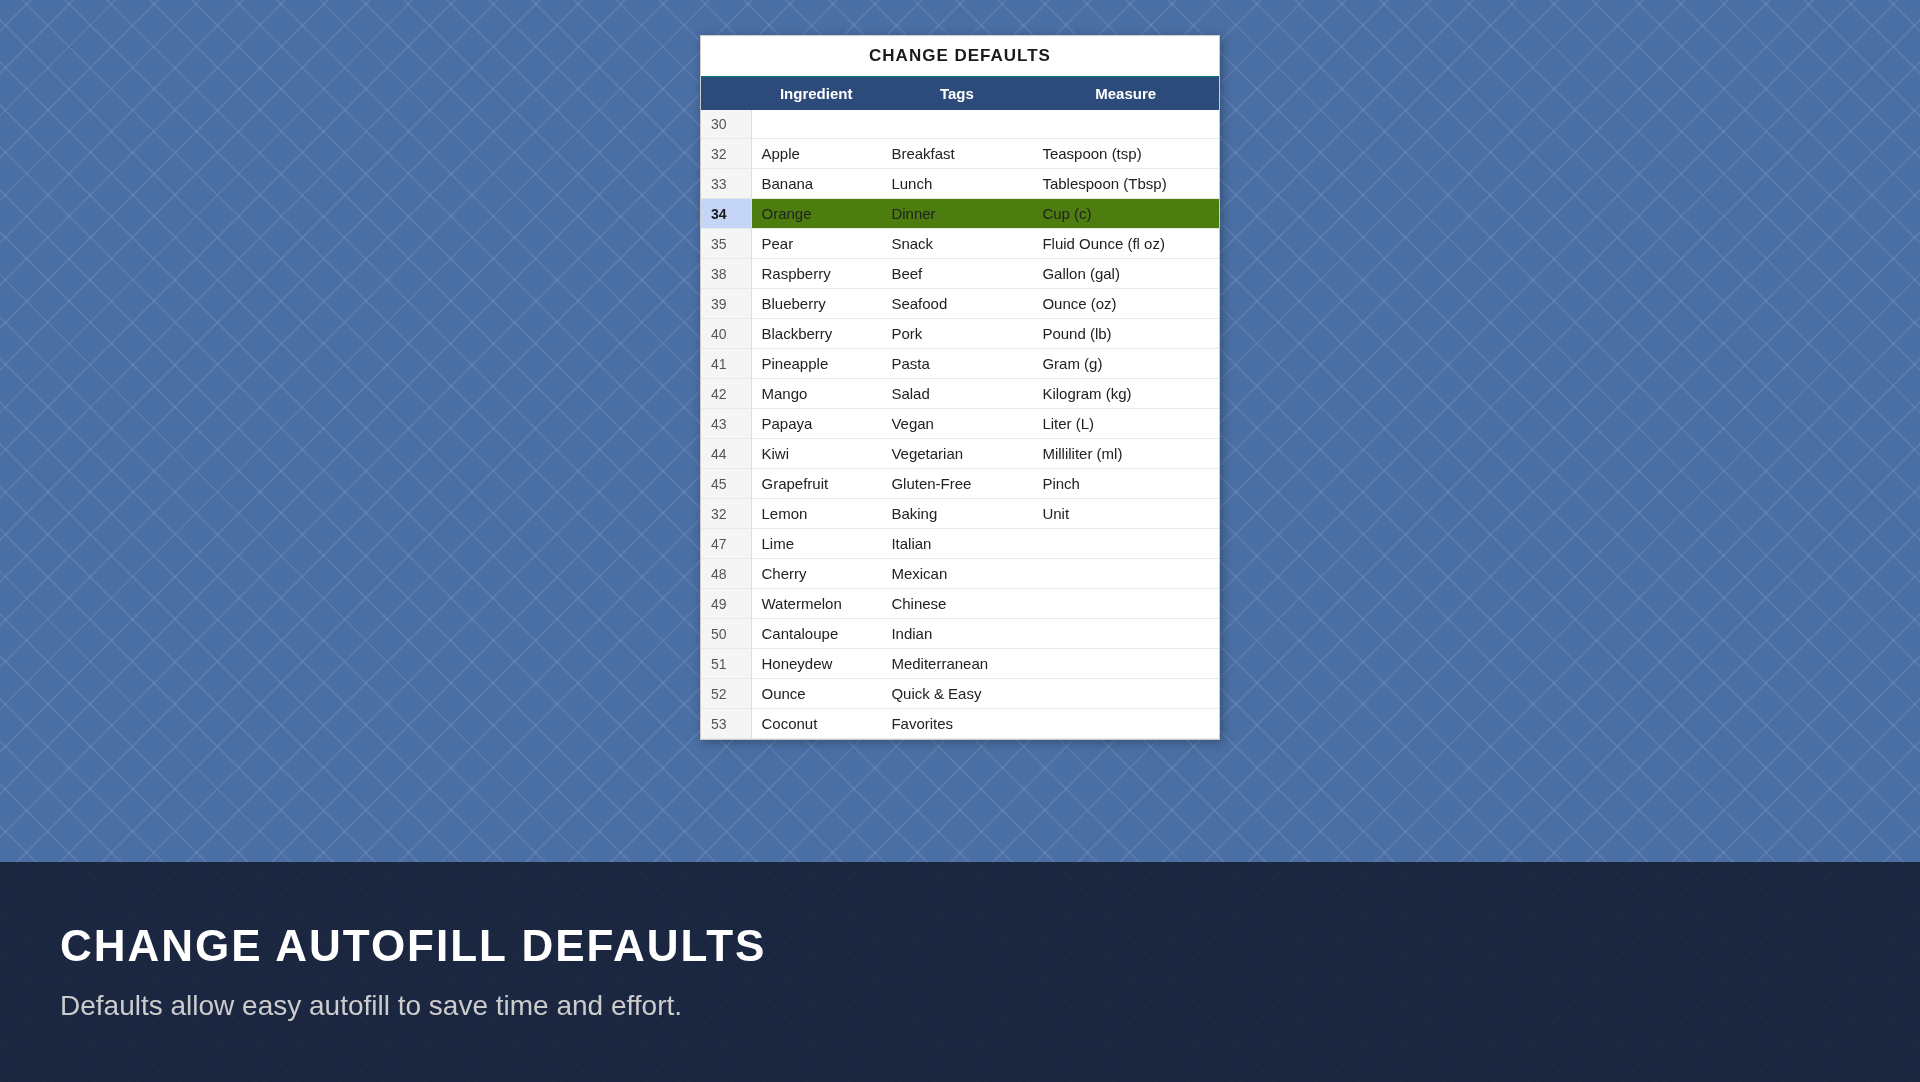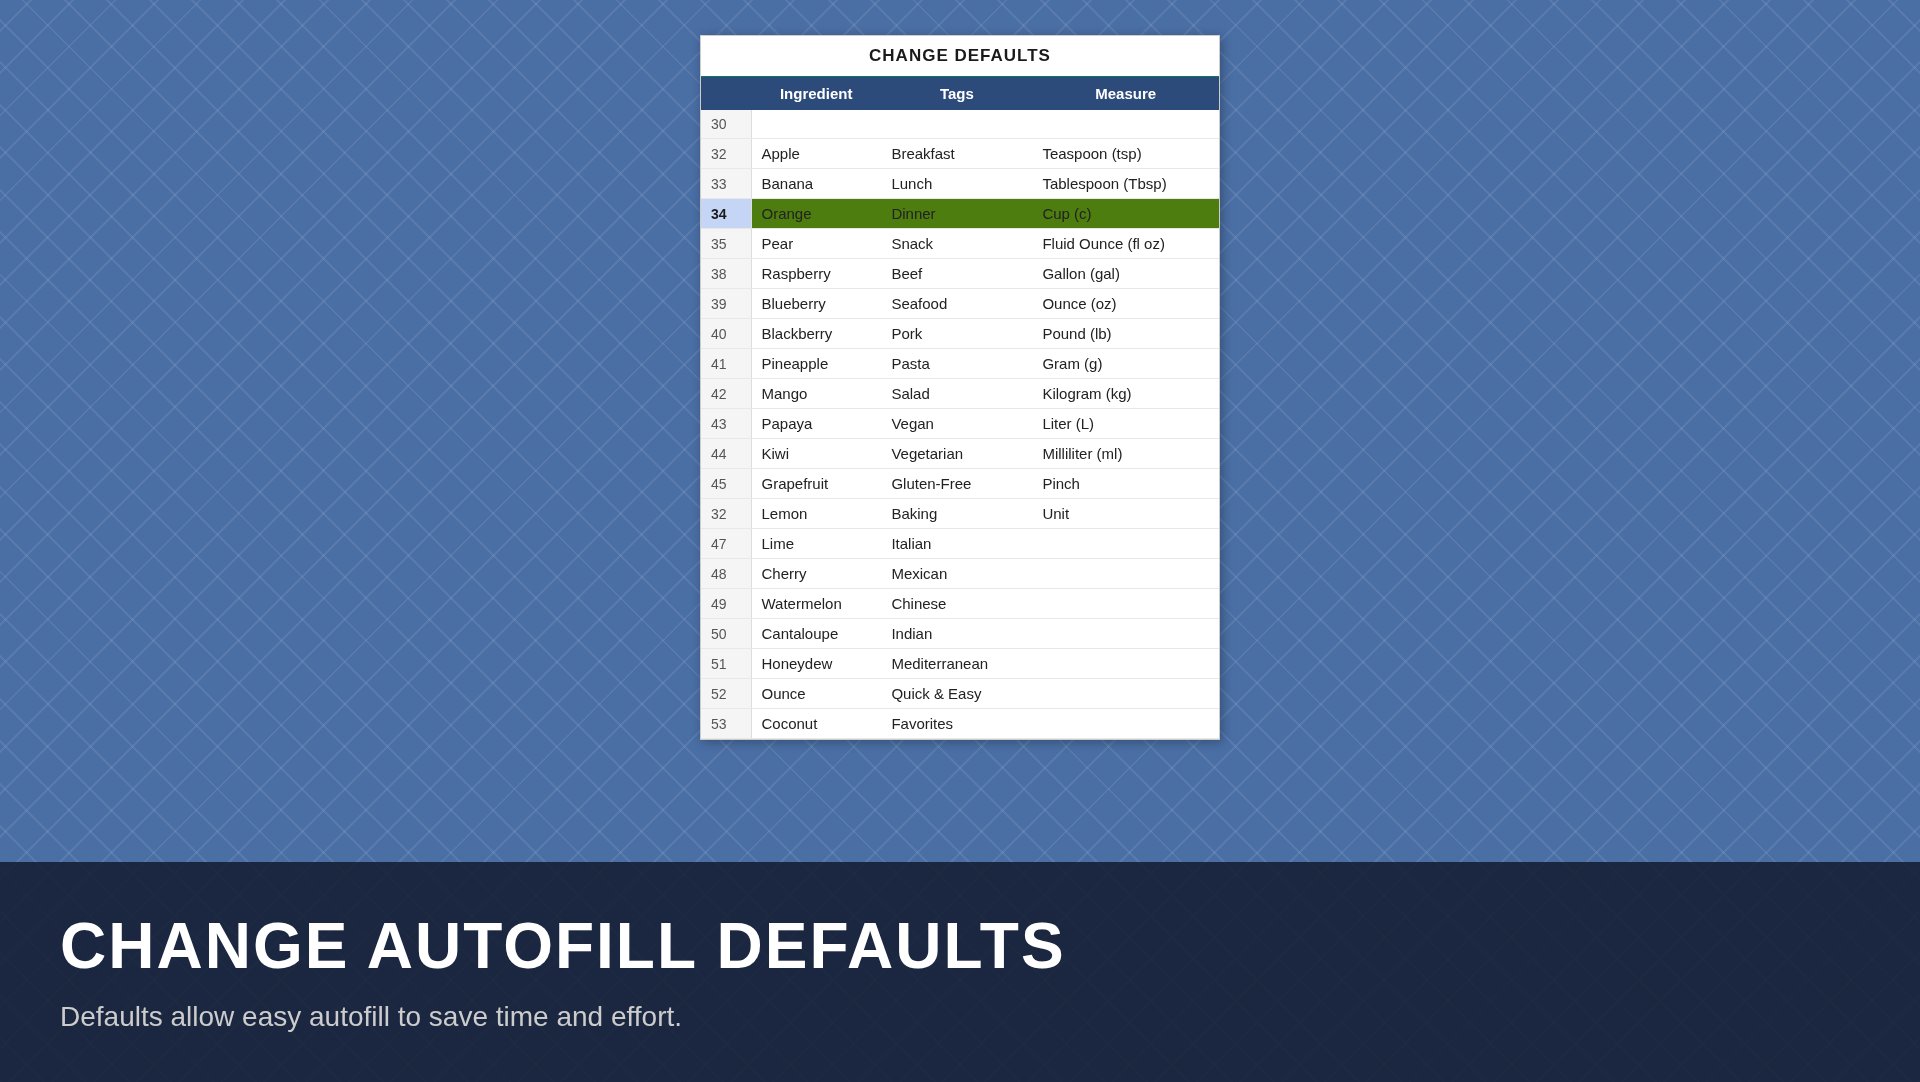--- a/index.html
+++ b/index.html
@@ -43,21 +43,21 @@
       height: 220px;
       background: rgba(20, 30, 50, 0.88);
       display: flex;
       flex-direction: column;
       justify-content: center;
       padding: 30px 60px;
     }
 
     .bottom-title {
       color: #ffffff;
-      font-size: 64px;
+      font-size: 44px;
       font-weight: 900;
       text-transform: uppercase;
       letter-spacing: 2px;
       line-height: 1.1;
     }
 
     .bottom-subtitle {
       color: #cccccc;
       font-size: 28px;
       margin-top: 20px;

